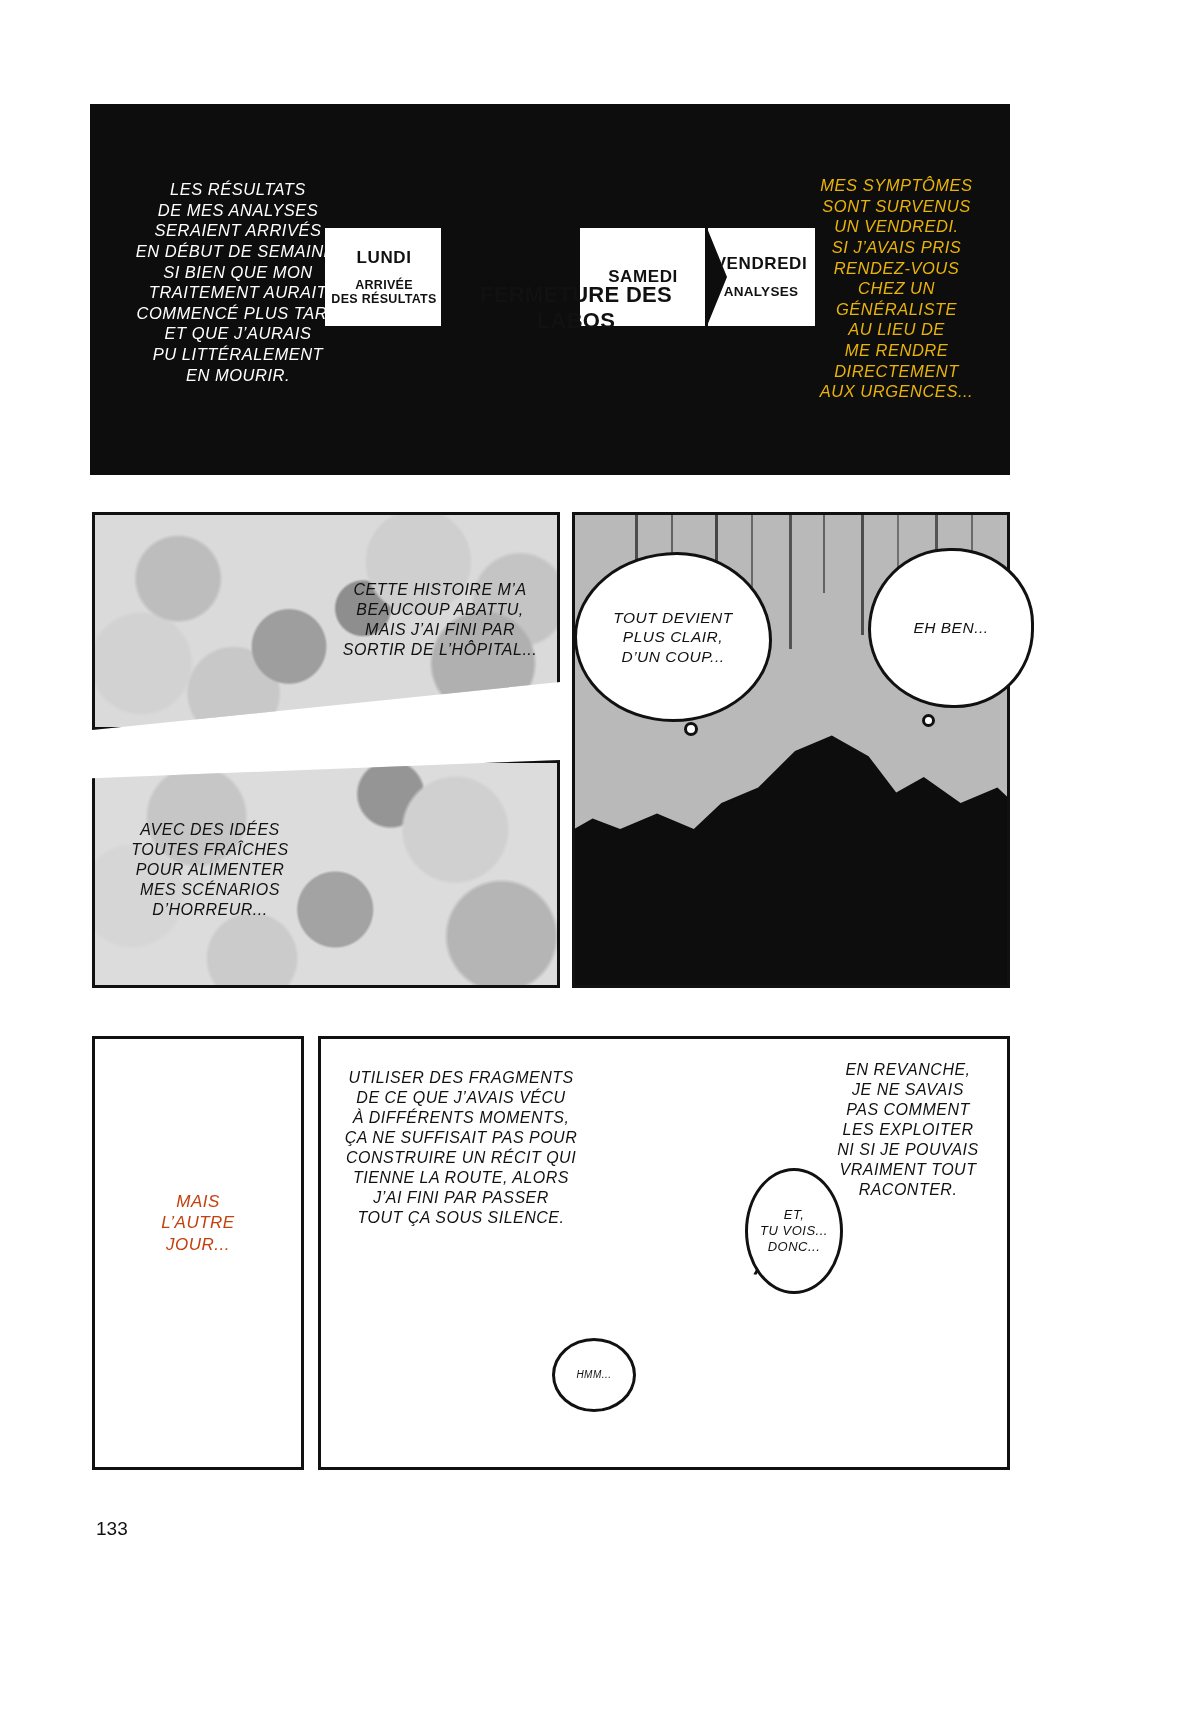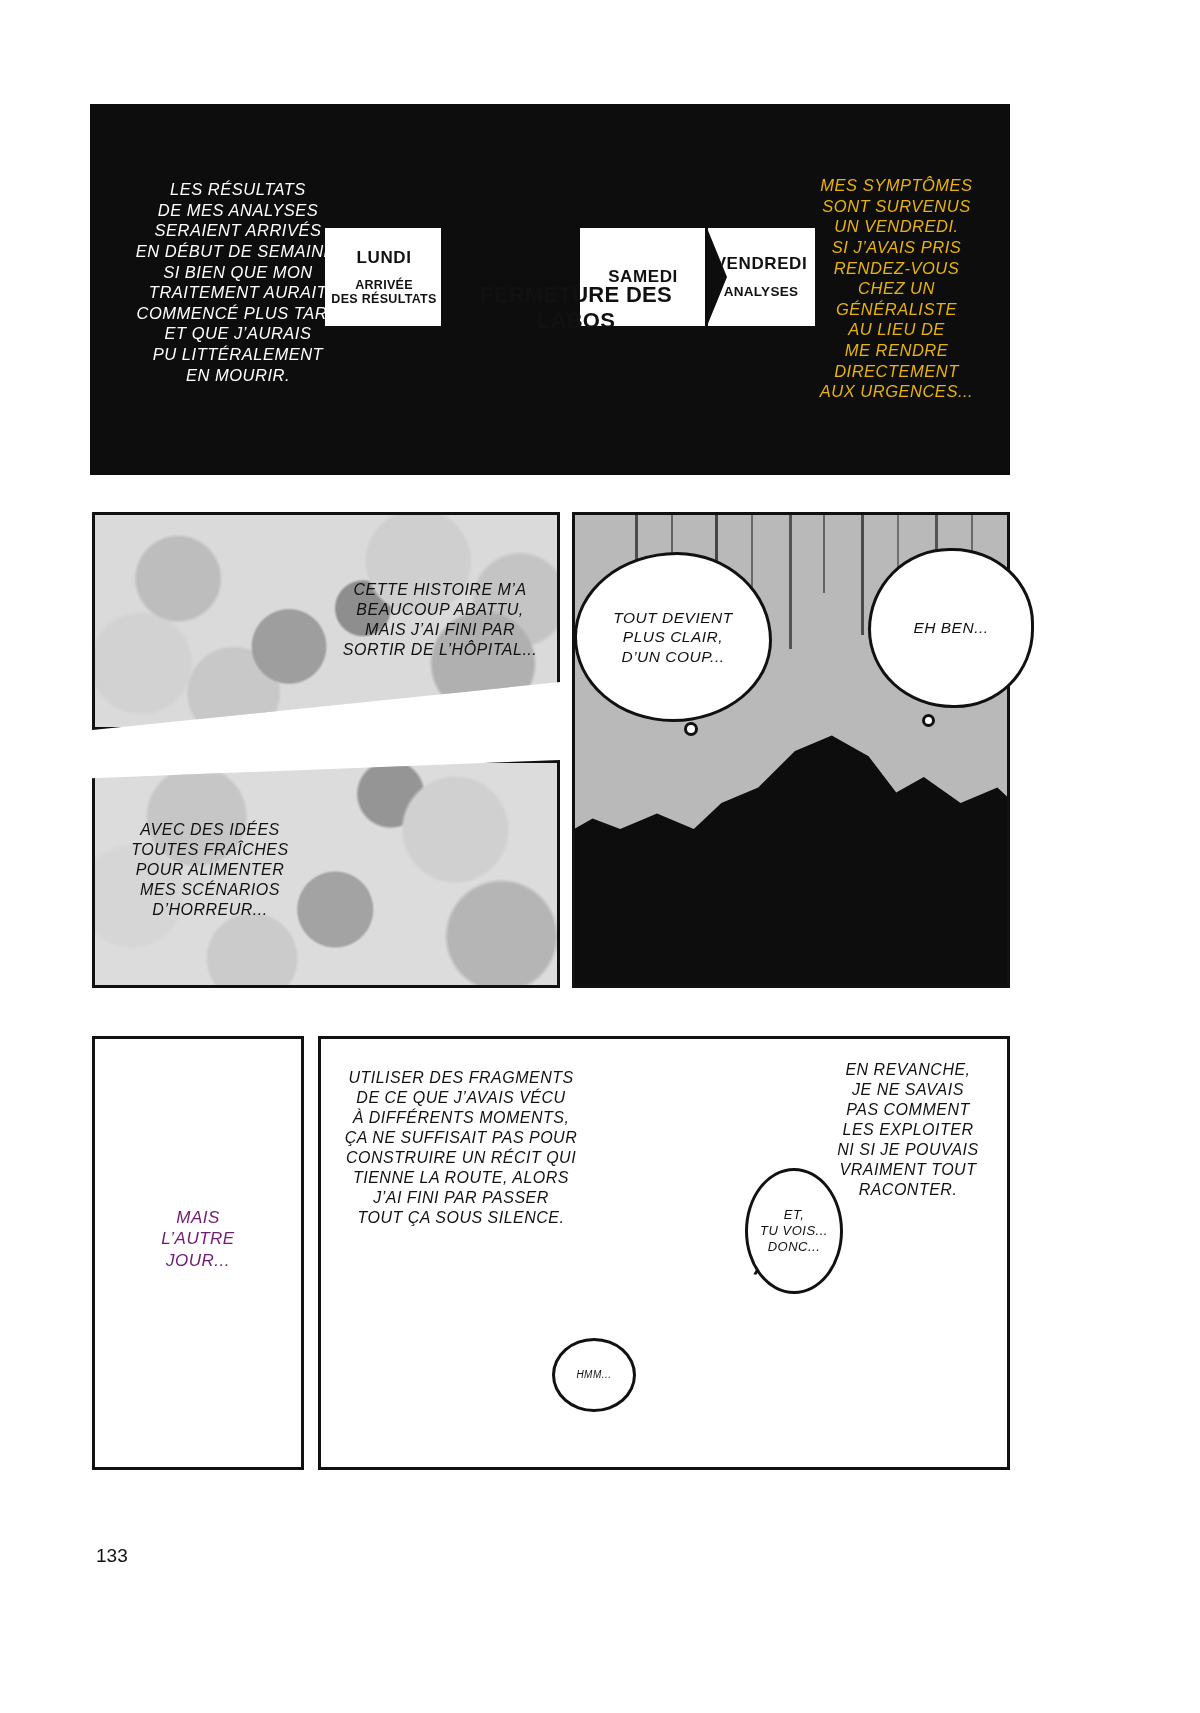--- a/index.html
+++ b/index.html
@@ -261,23 +261,23 @@
     top: 1036px;
     width: 212px;
     height: 434px;
     border: 3px solid #111;
     box-sizing: border-box;
     background: #fff;
   }
   #panel-5-text {
     position: absolute;
     left: 0; right: 0;
-    top: 168px;
+    top: 152px;
     font-size: 17px;
-    color: #701a75;
+    color: #c2410c;
   }
 
   
   #panel-6 {
     position: absolute;
     left: 318px;
     top: 1036px;
     width: 692px;
     height: 434px;
     border: 3px solid #111;
@@ -325,21 +325,20 @@
   }
 
   
   #page-number {
     position: absolute;
     left: 96px;
     top: 1518px;
     font-family: "Liberation Sans", sans-serif;
     font-size: 19px;
     color: #111;
-    margin-top: 27px;
   }
 </style>
 </head>
 <body>
 
 <div class="page">
 
   <div id="panel-1">
     <div id="p1-left-text" class="comic-text">LES RÉSULTATS
 DE MES ANALYSES

